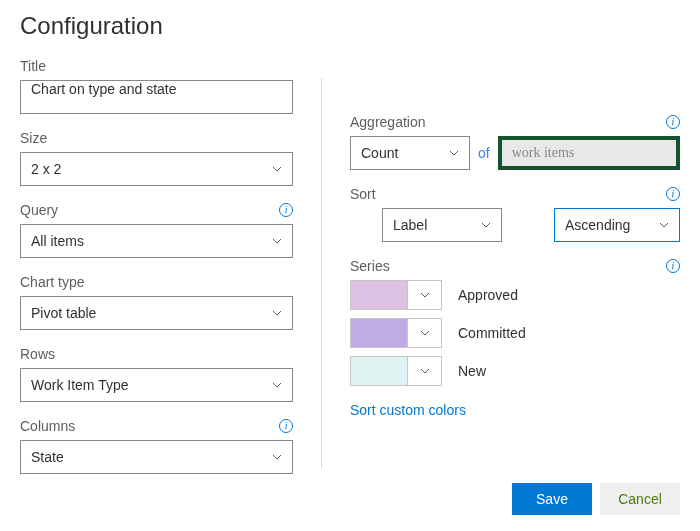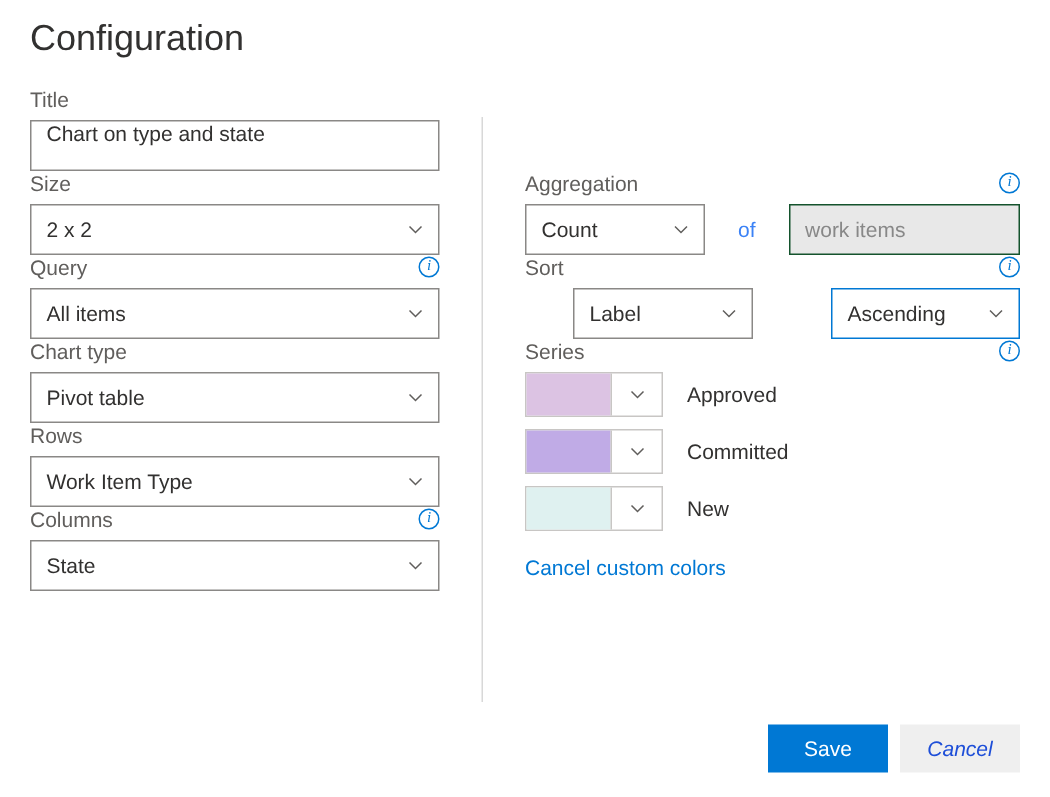--- a/index.html
+++ b/index.html
@@ -24,21 +24,21 @@
     gap: 28px;
   }
   .left { width: 278px; }
   .divider {
     width: 1px;
     background: #d8d8d8;
     margin: 20px 0 0 0;
     height: 390px;
   }
   .right { flex: 1; padding-top: 56px; }
-  .field { }
+  .field { margin-bottom: 16px; }
   .field-label {
     display: flex;
     align-items: center;
     justify-content: space-between;
     font-size: 14px;
     color: #605e5c;
     margin-bottom: 6px;
   }
   .info-icon {
     width: 14px; height: 14px;
@@ -72,32 +72,33 @@
   .select.med { width: 126px; }
   .select.focused { border-color: #0078d4; }
   .chev {
     width: 10px; height: 10px;
     display: inline-block;
   }
   .chev svg { display: block; }
   .agg-row {
     display: flex;
     align-items: center;
-    gap: 22px;
+    gap: 8px;
   }
   .of-label { color: #3b82f6; font-size: 14px; }
   .readonly {
     flex: 1;
     height: 34px;
     background: #e8e8e8;
-    border: 1px solid #14532d;
+    border: 4px solid #14532d;
     display: flex;
     align-items: center;
     padding: 0 10px;
     color: #888;
+    font-family: Liberation Serif, serif;
   }
   .sort-row {
     display: flex;
     gap: 52px;
     align-items: flex-end;
     padding-left: 32px;
   }
   .series-row {
     display: flex;
     align-items: center;
@@ -139,21 +140,21 @@
   }
   .btn {
     min-width: 80px;
     height: 32px;
     border: none;
     font-size: 14px;
     cursor: pointer;
     padding: 0 16px;
   }
   .btn-primary { background: #0078d4; color: #fff; }
-  .btn-default { background: #efefef; color: #1d4ed8; font-style: italic; }
+  .btn-default { background: #efefef; color: #4d7c0f; }
 </style>
 </head>
 <body>
 
 <h1>Configuration</h1>
 
 <div class="cols">
 
   <div class="left">
     <div class="field">
@@ -313,21 +314,21 @@
           <div class="swatch" style="background:#dff1f0"></div>
           <div class="swatch-btn">
               <svg width="10" height="10" viewBox="0 0 10 10">
                 <path d="M1 3 L5 7 L9 3" stroke="#605e5c" stroke-width="1" fill="none"></path>
               </svg>
             </div>
         </div>
         <span class="series-label">New</span>
       </div>
 
-      <span class="link">Cancel custom colors</span>
+      <span class="link">Sort custom colors</span>
     </div>
   </div>
 </div>
 
 <div class="buttons">
   <button class="btn btn-primary">Save</button>
   <button class="btn btn-default">Cancel</button>
 </div>
 
 </body></html>

